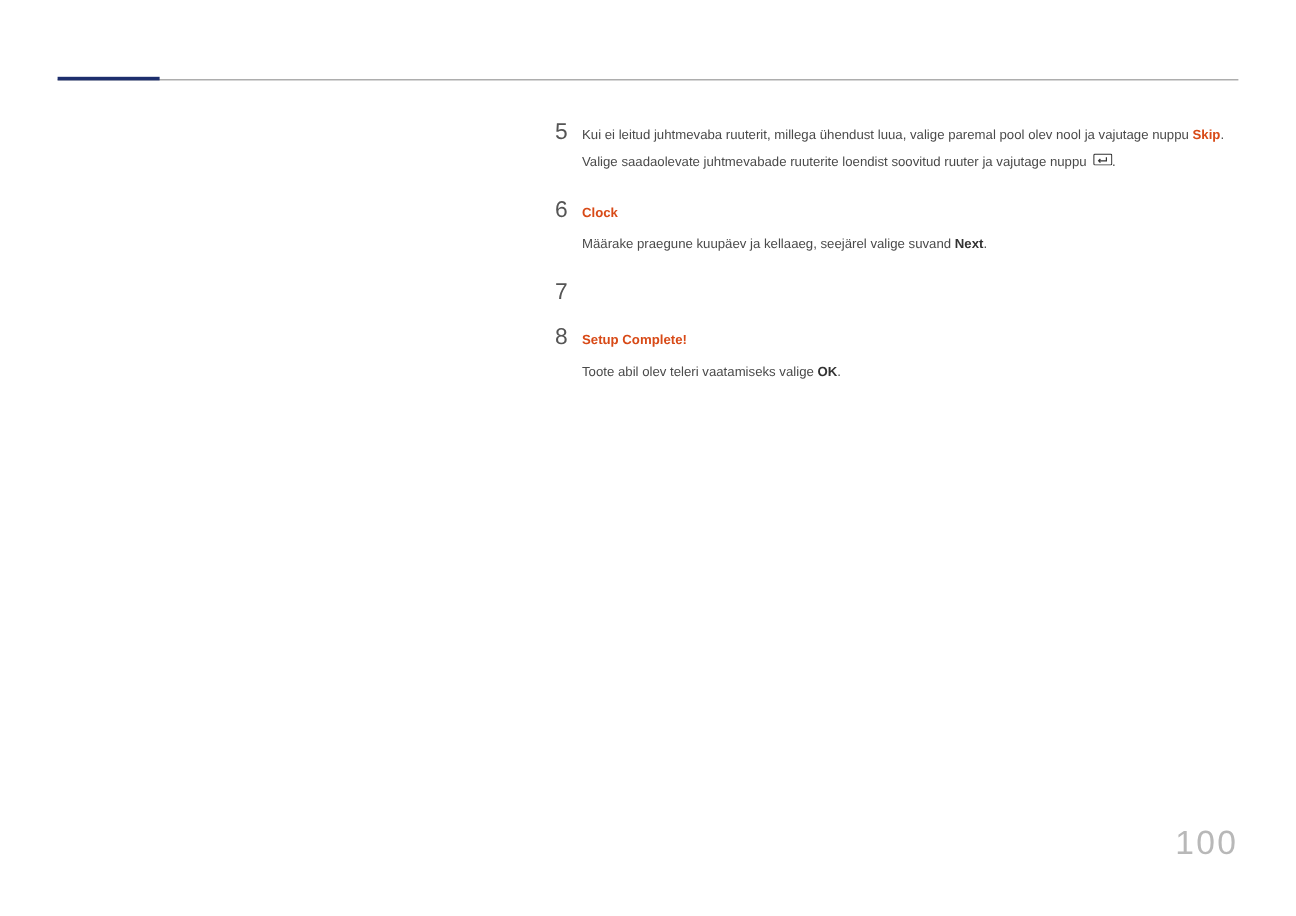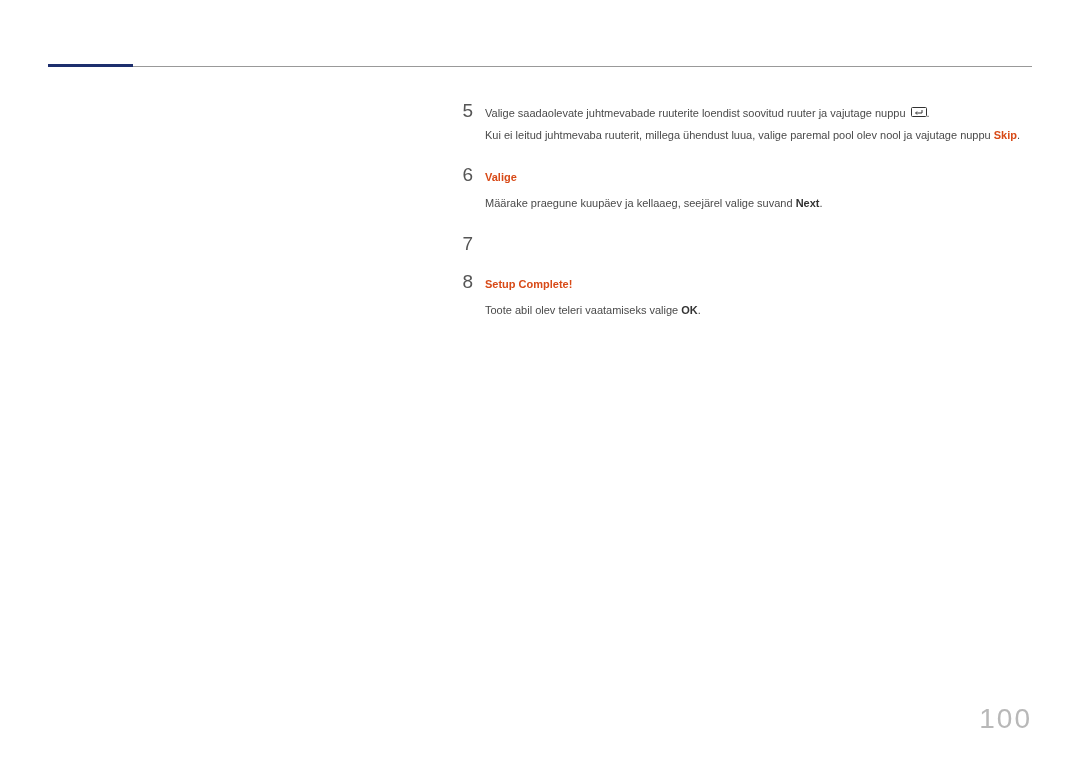--- a/index.html
+++ b/index.html
@@ -72,21 +72,21 @@
       font-weight: bold;
       color: #d84a17;
     }
     .enter-icon {
       display: inline-block;
       vertical-align: middle;
       margin-left: 2px;
     }
     .page-number {
       position: absolute;
-      bottom: 28px;
+      bottom: 44px;
       right: 48px;
       font-size: 28px;
       color: #b8b8b8;
       font-weight: 300;
       letter-spacing: 2px;
     }
     .step + .step {
       margin-top: 8px;
     }
   </style>
@@ -95,35 +95,35 @@
 
 <div class="header-border"></div>
 <div class="header-accent"></div>
 
 <div class="content">
 
   <div class="step">
     <div class="step-num">5</div>
     <div class="step-body">
       <div class="step-text">
+        <span>Kui ei leitud juhtmevaba ruuterit, millega ühendust luua, valige paremal pool olev nool ja vajutage nuppu </span><span class="skip">Skip</span><span>.</span>
+      </div>
+      <div class="step-text">
         <span>Valige saadaolevate juhtmevabade ruuterite loendist soovitud ruuter ja vajutage nuppu </span><span class="enter-icon"><svg width="16" height="10" viewBox="0 0 16 10">
               <rect x="0.5" y="0.5" width="15" height="9" rx="1" fill="none" stroke="#333" stroke-width="1"></rect>
               <path d="M11 3 L11 6 L5 6 M6 4.5 L4.5 6 L6 7.5" fill="none" stroke="#333" stroke-width="1"></path>
             </svg></span><span>.</span>
-      </div>
-      <div class="step-text">
-        <span>Kui ei leitud juhtmevaba ruuterit, millega ühendust luua, valige paremal pool olev nool ja vajutage nuppu </span><span class="skip">Skip</span><span>.</span>
       </div>
     </div>
   </div>
 
   <div class="step">
     <div class="step-num">6</div>
     <div class="step-body">
-      <div class="step-title">Valige</div>
+      <div class="step-title">Clock</div>
       <div class="step-text">
         <span>Määrake praegune kuupäev ja kellaaeg, seejärel valige suvand </span><b>Next</b><span>.</span>
       </div>
     </div>
   </div>
 
   <div class="step">
     <div class="step-num">7</div>
   </div>
 

